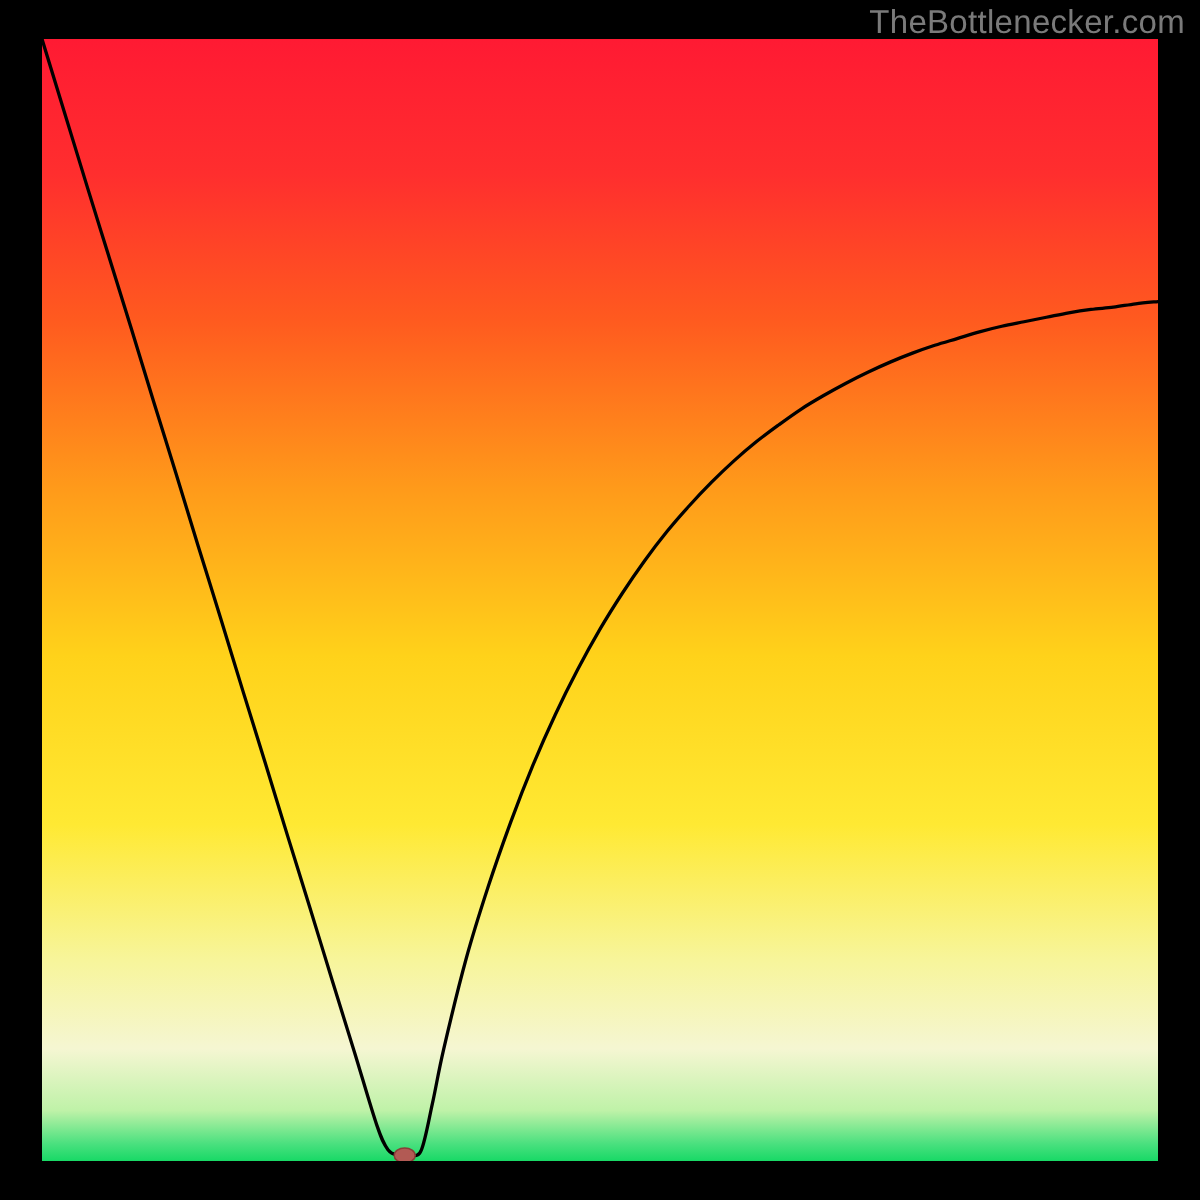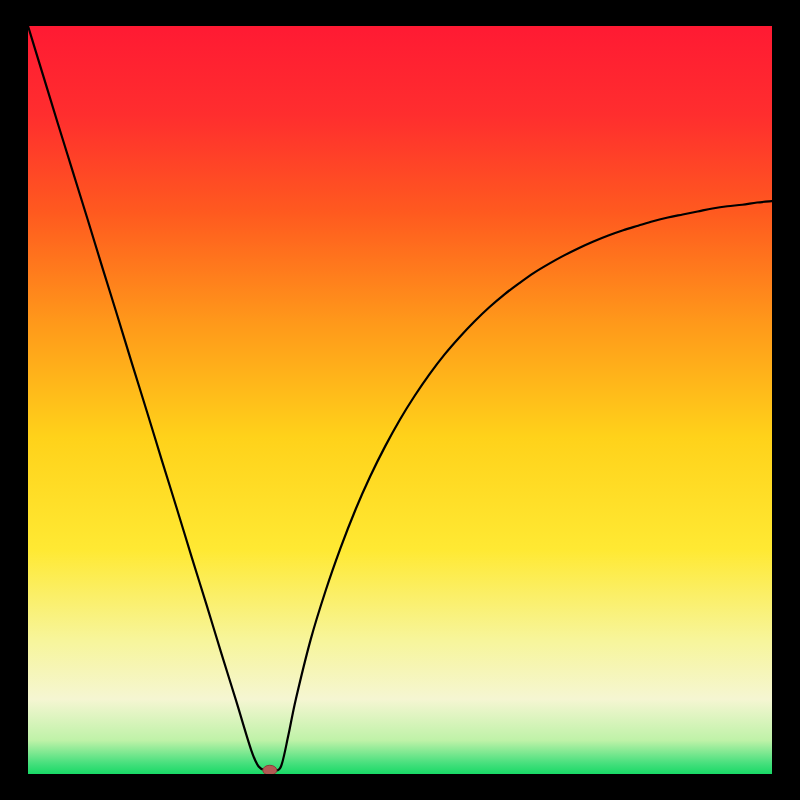--- a/index.html
+++ b/index.html
@@ -39,20 +39,21 @@
     font-size: 22px;
     letter-spacing: 0.2px;
     user-select: none;
   }
 </style>
 </head>
 <body>
 
 <div class="frame">
 
+  <div class="attribution">TheBottlenecker.com</div>
 
   <div class="plot-area">
     <svg class="chart-svg" width="744" height="748" viewBox="0 0 744 748" preserveAspectRatio="none">
       <defs>
         <linearGradient id="bg-grad" x1="0" y1="0" x2="0" y2="1">
         <stop offset="0.00%" stop-color="#ff1a33"></stop>
             <stop offset="12.00%" stop-color="#ff2e2e"></stop>
             <stop offset="25.00%" stop-color="#ff5a1f"></stop>
             <stop offset="40.00%" stop-color="#ff9a1a"></stop>
             <stop offset="55.00%" stop-color="#ffd21a"></stop>

